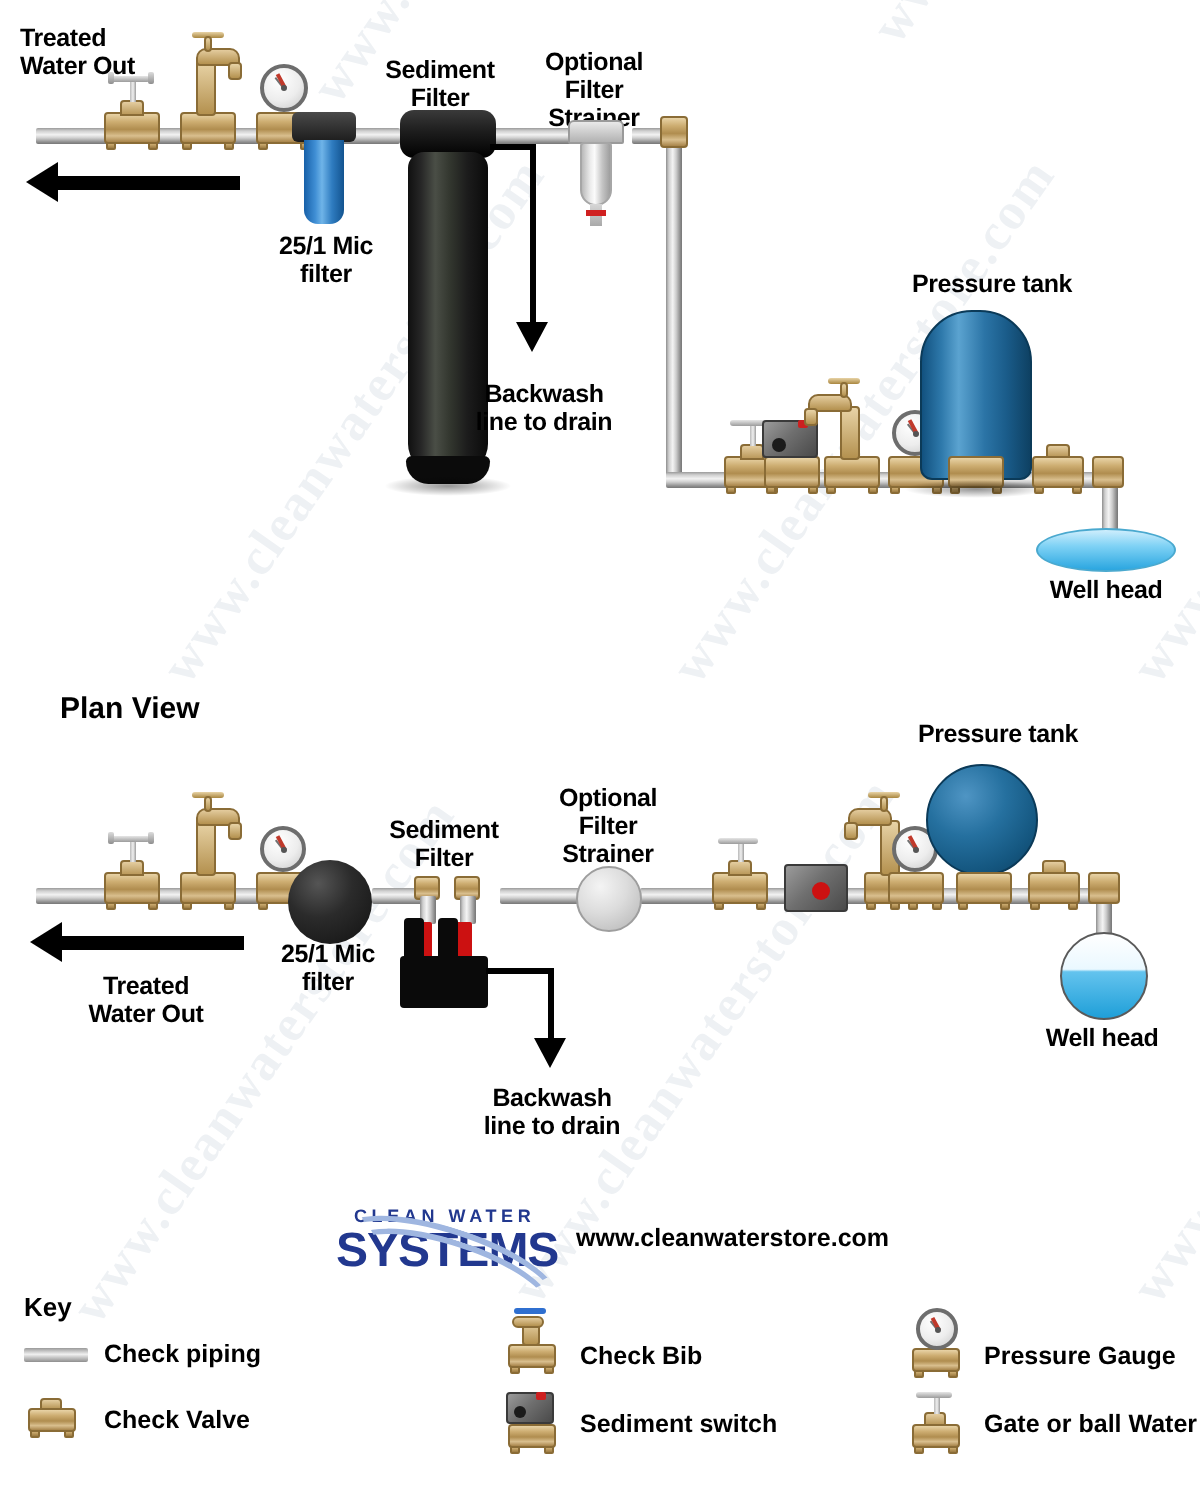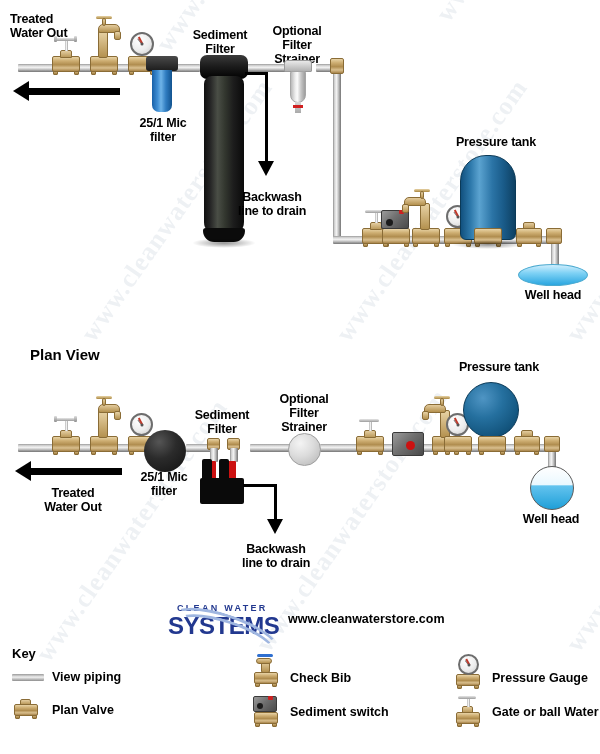--- a/index.html
+++ b/index.html
@@ -445,29 +445,29 @@
 
   <div class="logo-top" style="left:177px;top:603px;">CLEAN WATER</div>
   <div class="logo-main" style="left:168px;top:612px;">SYSTEMS</div>
   <div class="logo-swoosh" style="left:166px;top:614px;width:110px;height:34px;"></div>
   <div class="logo-swoosh" style="left:172px;top:620px;width:100px;height:30px;"></div>
   <a class="site" href="#" style="left:288px;top:612px;color:#000;text-decoration:none;">www.cleanwaterstore.com</a>
 
   <div class="title" style="left:12px;top:646px;font-size:13px;text-align:right;">Key</div>
 
   <div class="key-pipe" style="left:12px;top:674px;width:32px;"></div>
-  <div class="key-row" style="left:52px;top:670px;">View piping</div>
+  <div class="key-row" style="left:52px;top:670px;">Check piping</div>
 
   <div class="brass" style="left:14px;top:704px;width:24px;height:12px;">
     <div class="body"></div>
       <div class="foot lf"></div>
       <div class="foot rf"></div>
   </div>
   <div class="bonnet" style="left:20px;top:699px;width:11px;height:6px;"></div>
-  <div class="key-row" style="left:52px;top:703px;">Plan Valve</div>
+  <div class="key-row" style="left:52px;top:703px;">Check Valve</div>
 
   <div class="brass" style="left:254px;top:672px;width:24px;height:12px;">
     <div class="body"></div>
       <div class="foot lf"></div>
       <div class="foot rf"></div>
   </div>
   <div class="bib-cap" style="left:261px;top:660px;width:9px;height:13px;"></div>
   <div class="bib-spout" style="left:256px;top:658px;width:16px;height:6px;border-radius:3px;"></div>
   <div class="bib-handle" style="left:257px;top:654px;width:16px;background:#2f6fd0;"></div>
   <div class="key-row" style="left:290px;top:671px;">Check Bib</div>

